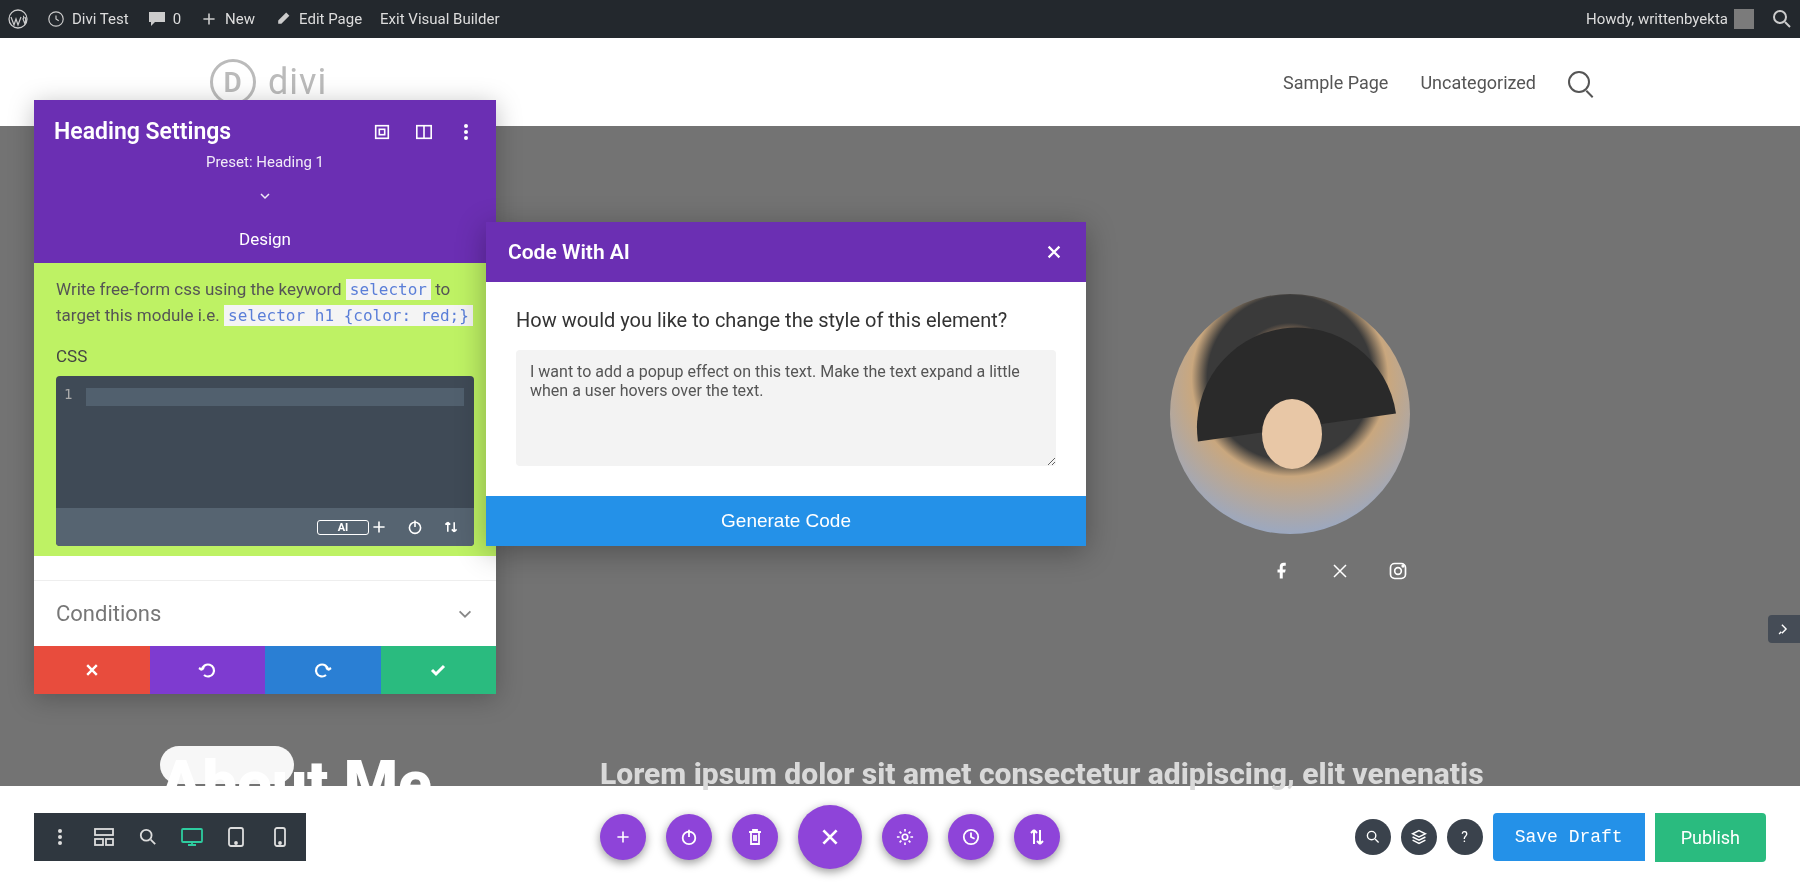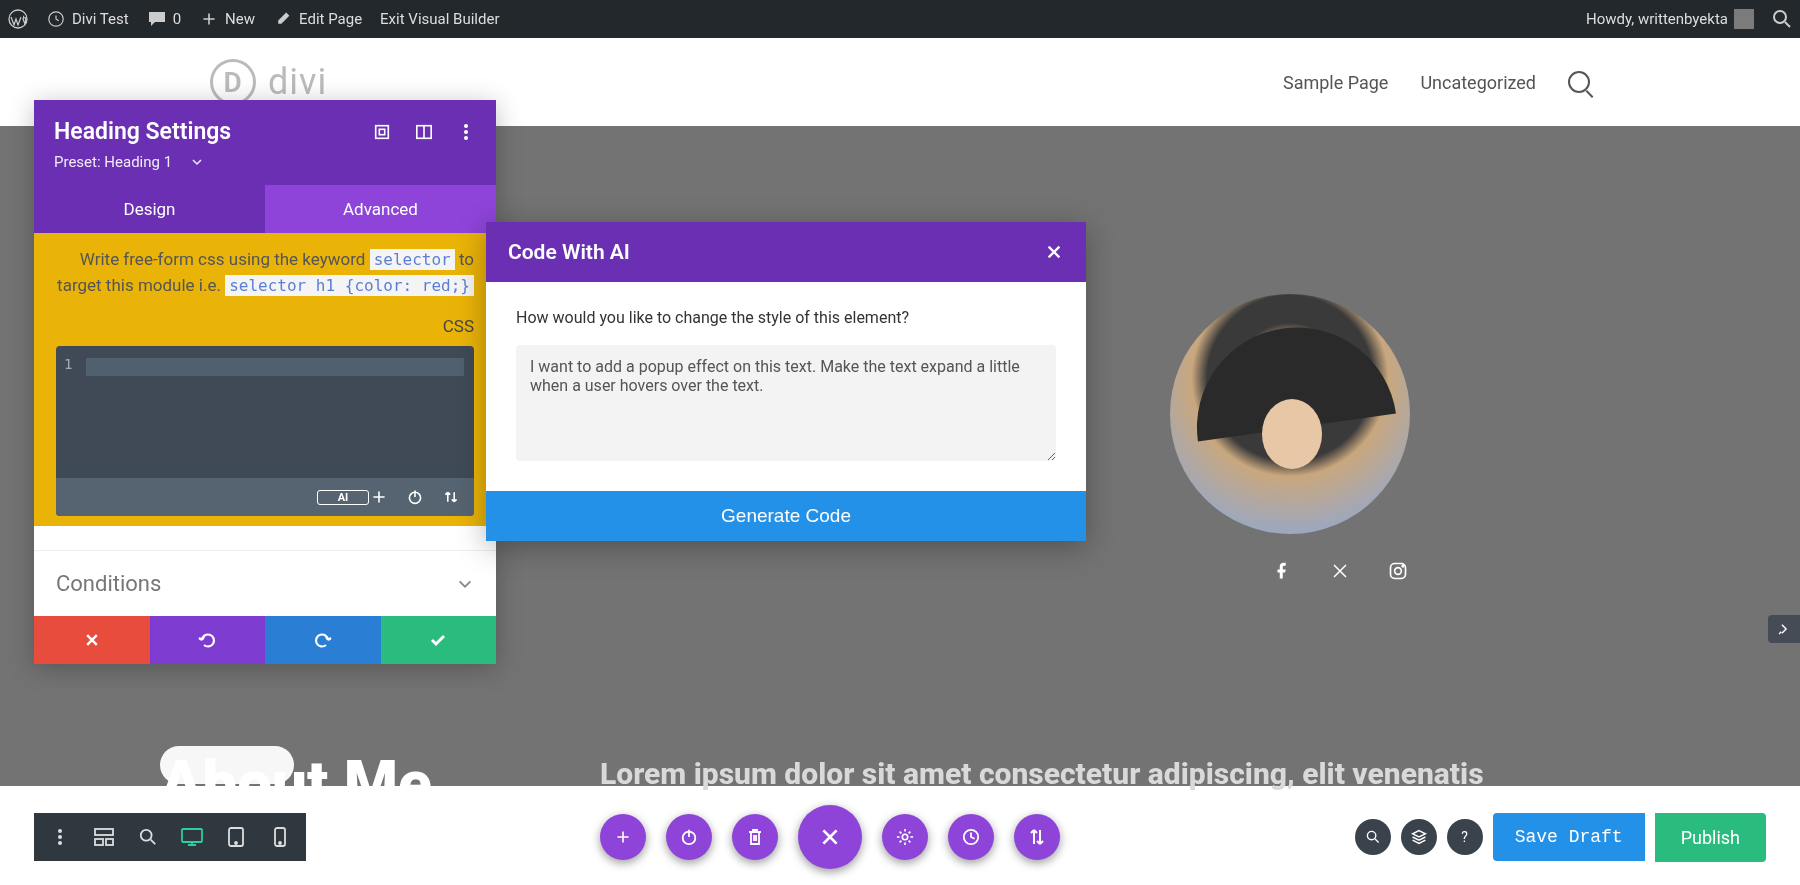--- a/index.html
+++ b/index.html
@@ -29,27 +29,27 @@
   
   .hero-about { position: absolute; left: 160px; top: 620px; color: #fff; font-size: 62px; font-weight: 900; }
   .hero-lorem { position: absolute; left: 600px; top: 630px; color: #d9d9d9; font-size: 30px; font-weight: 800; }
   
   .settings-panel { position: absolute; top: 100px; left: 34px; width: 462px; background: #fff; box-shadow: 0 4px 24px rgba(0,0,0,0.25); z-index: 10; }
   .panel-header { background: #6b2fb3; color: #fff; padding: 18px 20px 14px; }
   .panel-title-row { display: flex; justify-content: space-between; align-items: center; gap: 8px; }
   .panel-title { font-size: 23px; font-weight: 600; }
   .panel-actions { display: flex; gap: 22px; }
   .panel-action { width: 20px; height: 20px; cursor: pointer; display:flex;align-items:center;justify-content:center; }
-  .panel-preset { font-size: 15px; margin-top: 8px; opacity: 0.9; display:flex;align-items:center;gap:20px; }
+  .panel-preset { font-size: 15px; margin-top: 8px; opacity: 0.9; display:flex;align-items:center;gap:20px;flex-direction:column; }
   
   .panel-tabs { display: flex; }
   .panel-tab { flex: 1; text-align: center; padding: 14px 0; color: #fff; font-size: 17px; cursor: pointer; background: #6b2fb3; }
   .panel-tab.active { background: #8e44d9; }
   
-  .panel-body { padding: 14px 22px 10px; background: #eab308; text-align: right; }
+  .panel-body { padding: 14px 22px 10px; background: #bef264; }
   .css-help { font-size: 17px; color: #555; line-height: 1.5; }
   .css-help code { color: #5a7ed8; font-family: Menlo, monospace; font-size: 16px; background:#f4f4f4; padding:1px 4px; }
   .css-label { margin-top: 18px; font-size: 17px; color: #444; }
   .css-editor { margin-top: 10px; background: #3f4a56; height: 170px; border-radius: 4px; position: relative; padding:8px 8px 40px 8px; }
   .css-gutter { position:absolute; left:8px; top:10px; color:#aaa; font-family:Menlo,monospace; font-size:14px; }
   .css-line { position:absolute; left:30px; right:10px; top:12px; height:18px; background:#51606e; }
   .css-toolbar { position:absolute; bottom:0; left:0; right:0; height:38px; background:#566471; display:flex; justify-content:flex-end; align-items:center; gap:14px; padding:0 12px; border-radius:0 0 4px 4px; }
   .css-tool { width:22px; height:22px; color:#fff; cursor:pointer; display:flex;align-items:center;justify-content:center; font-size:12px; }
   .ai-box { border:1.5px solid #fff; border-radius:3px; padding:0 20px; font-weight:700; font-size:11px; }
   
@@ -59,21 +59,21 @@
   .pf-btn { flex: 1; display: flex; align-items: center; justify-content: center; color: #fff; cursor: pointer; font-size: 17px; }
   .pf-cancel { background: #e84c3d; }
   .pf-undo { background: #7e3bd0; }
   .pf-redo { background: #2a7fd4; }
   .pf-save { background: #2abb7f; }
   
   .ai-modal { position: absolute; top: 222px; left: 486px; width: 600px; background: #fff; box-shadow: 0 6px 28px rgba(0,0,0,0.3); z-index: 11; }
   .ai-header { background: #6b2fb3; color: #fff; padding: 18px 22px; display: flex; justify-content: space-between; align-items: center; font-size: 21px; font-weight: 600; text-align: center; }
   .ai-close { cursor: pointer; width:20px; height:20px; }
   .ai-body { padding: 26px 30px; }
-  .ai-q { font-size: 16px; color: #333; }
+  .ai-q { font-size: 20px; color: #333; }
   .ai-textarea { margin-top: 18px; width: 100%; height: 116px; background: #f3f3f3; border: none; border-radius: 4px; padding: 12px 14px; font-size: 16px; color: #555; font-family: inherit; resize: vertical; }
   .ai-generate { display: block; width: 100%; background: #2491e8; color: #fff; border: none; padding: 14px; font-size: 19px; cursor: pointer; }
   
   .bottom-bar { position: absolute; bottom: 24px; left: 34px; right: 34px; height: 48px; display: flex; align-items: center; justify-content: space-between; z-index: 5; }
   .bb-left { background: #2f373f; display: flex; align-items: center; height: 48px; padding: 0 4px; }
   .bb-left-btn { width: 44px; height: 48px; display: flex; align-items: center; justify-content: center; color: #eee; cursor: pointer; }
   .bb-left-btn.active { color: #2ecc9f; }
   
   .bb-center { display: flex; align-items: center; gap: 20px; }
   .bb-circle { width: 46px; height: 46px; border-radius: 50%; background: #8e44d9; display: flex; align-items: center; justify-content: center; color: #fff; cursor: pointer; font-size: 18px; box-shadow: 0 3px 10px rgba(0,0,0,0.4); }
@@ -229,21 +229,20 @@
     </div>
     <div class="panel-preset">
         <span>Preset: Heading 1</span>
         <svg width="10" height="10" viewBox="0 0 10 10">
           <path d="M1 3l4 4 4-4" fill="none" stroke="#fff" stroke-width="1.5"></path>
         </svg>
       </div>
   </div>
   <div class="panel-tabs">
     <div class="panel-tab">Design</div>
-    <div class="panel-tab active">Advanced</div>
   </div>
   <div class="panel-body">
     <div class="css-help">
       <span>Write free-form css using the keyword</span>
       <code>selector</code>
       <span>to target this module i.e.</span>
       <code>selector h1 {color: red;}</code>
     </div>
     <div class="css-label">CSS</div>
     <div class="css-editor">

